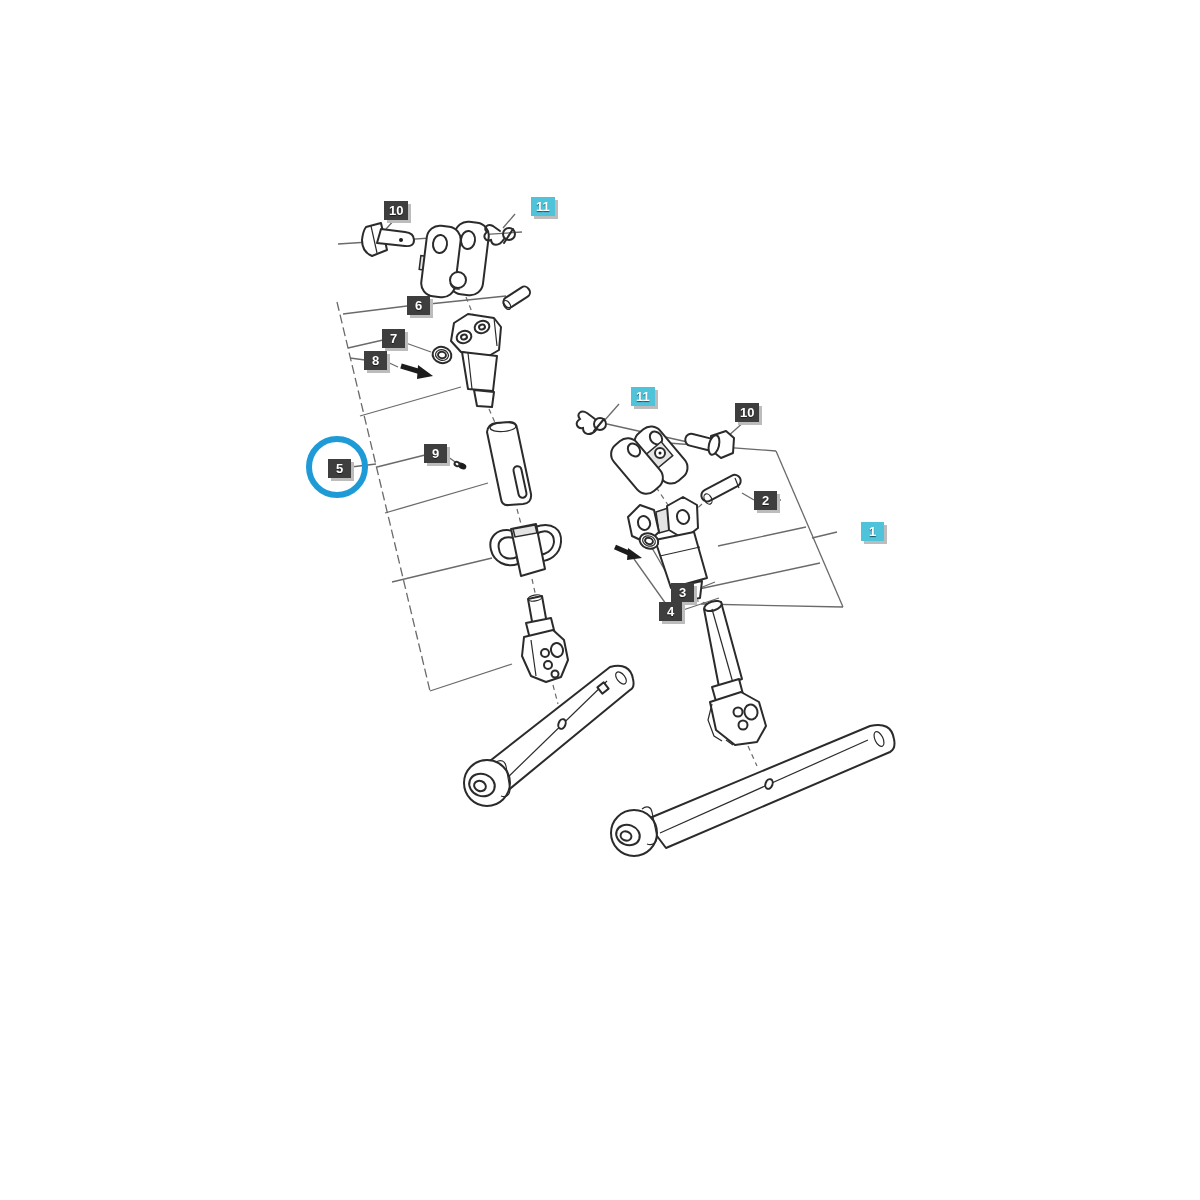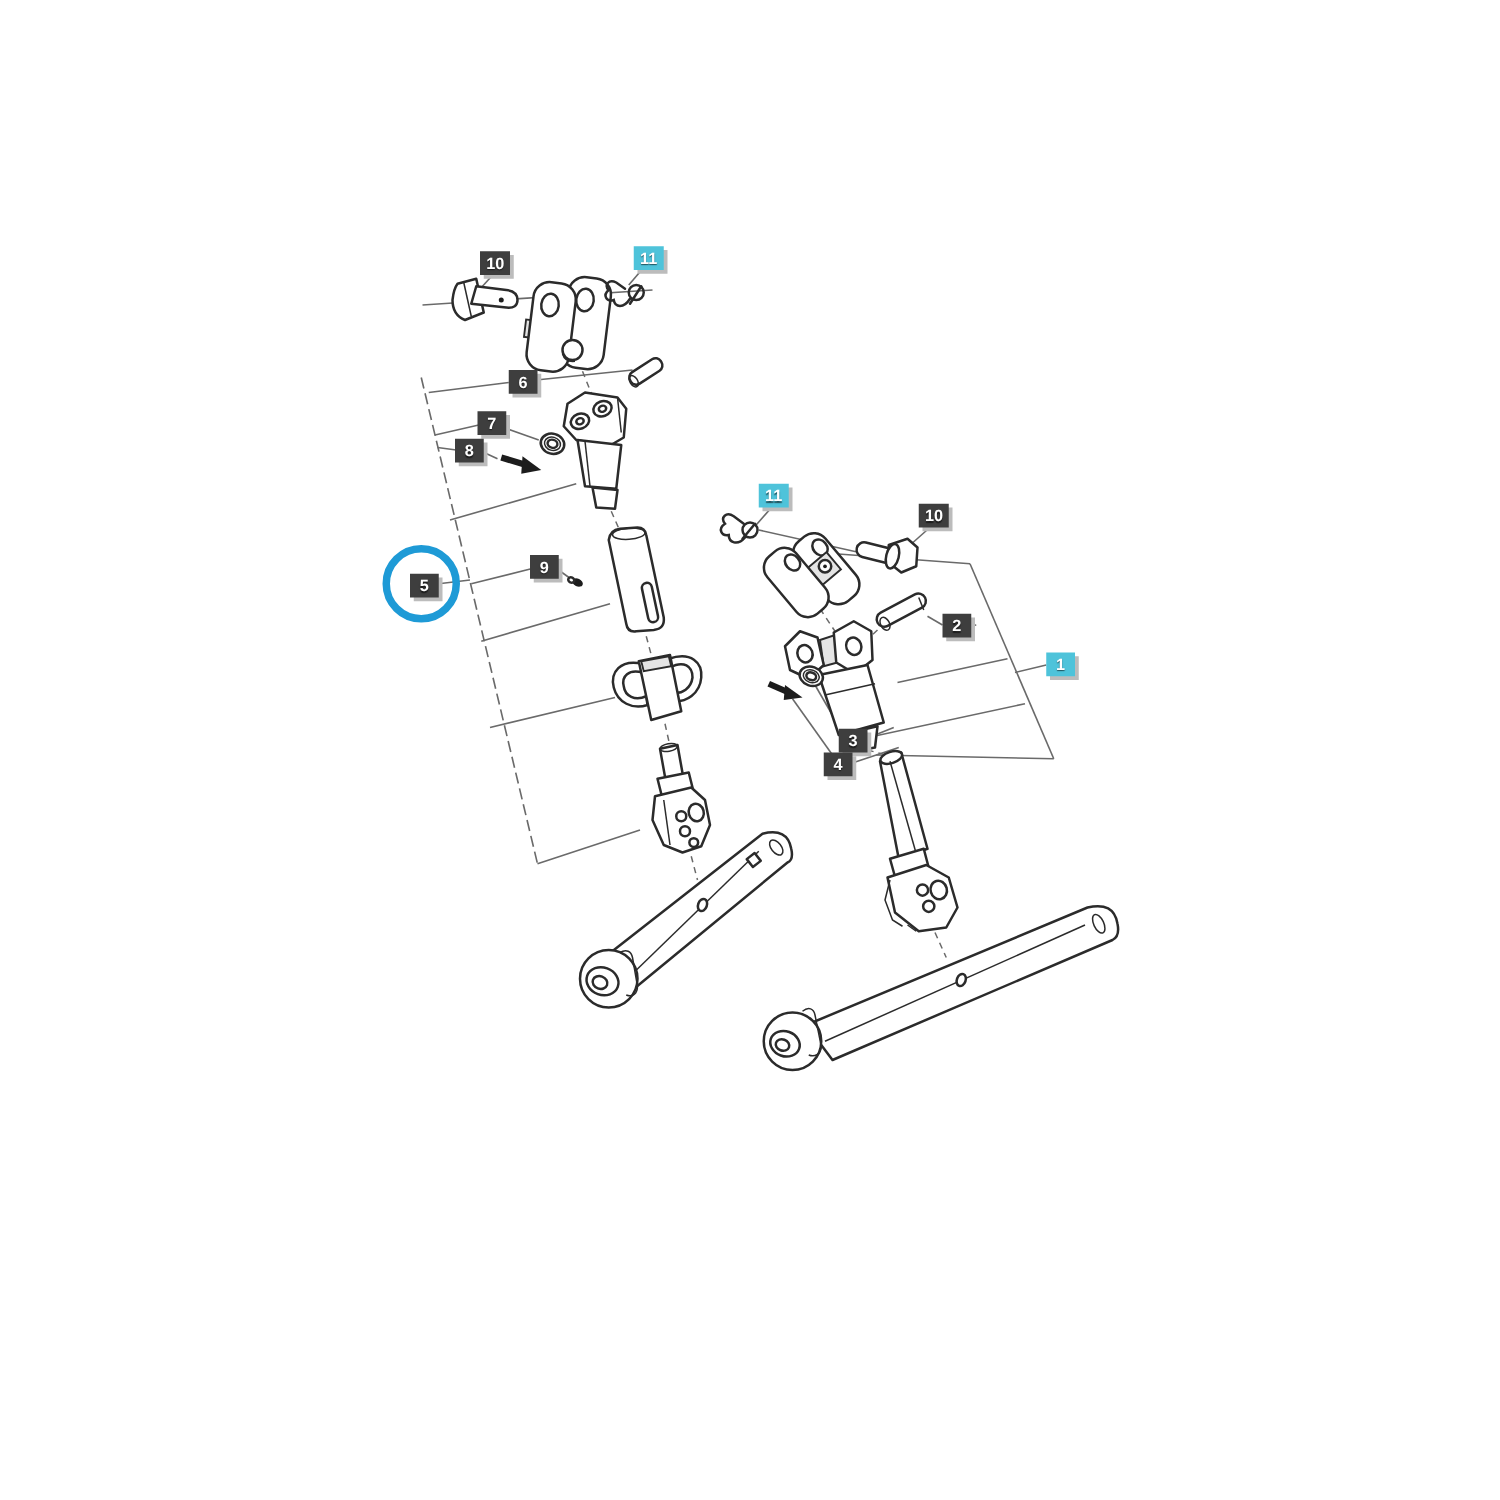--- a/index.html
+++ b/index.html
@@ -3,21 +3,21 @@
 <meta charset="utf-8">
 <style>
   html,body{margin:0;padding:0;background:#ffffff;}
   #stage{position:relative;width:1200px;height:1002px;background:#ffffff;overflow:hidden;
          font-family:"Liberation Sans", sans-serif;}
   #art{position:absolute;left:0;top:0;}
   .callout{position:absolute;height:19px;line-height:19px;min-width:13px;padding:0 5px;
            text-align:center;font-size:13px;font-weight:bold;color:#fff;
            background:#3e3e3e;box-shadow:3px 3px 0 #bcbcbc;text-shadow:0 1px 1px rgba(0,0,0,.6);
            cursor:pointer;}
-  .callout.highlight{background:#4ec3da;}
+  .callout.highlight{background:#4ec3da;margin-left:24px;}
   #circle5{position:absolute;left:306px;top:436px;width:62px;height:62px;border-radius:50%;
            border:6px solid #1e9ad6;box-sizing:border-box;}
   svg .pt{fill:#ffffff;stroke:#2b2b2b;stroke-width:2;stroke-linejoin:round;}
   svg .ln{fill:none;stroke:#2b2b2b;stroke-width:2;stroke-linecap:round;}
   svg .tn{fill:none;stroke:#2b2b2b;stroke-width:1.2;}
   svg .shade{fill:#e4e4e4;stroke:#2b2b2b;stroke-width:1.5;}
   svg .ldr{fill:none;stroke:#6a6a6a;stroke-width:1.3;}
   svg .dsh{fill:none;stroke:#6a6a6a;stroke-width:1.2;stroke-dasharray:5 4;}
   svg .brk{fill:none;stroke:#6a6a6a;stroke-width:1.3;stroke-dasharray:9 4;}
   svg .blk{fill:#1c1c1c;stroke:none;}

